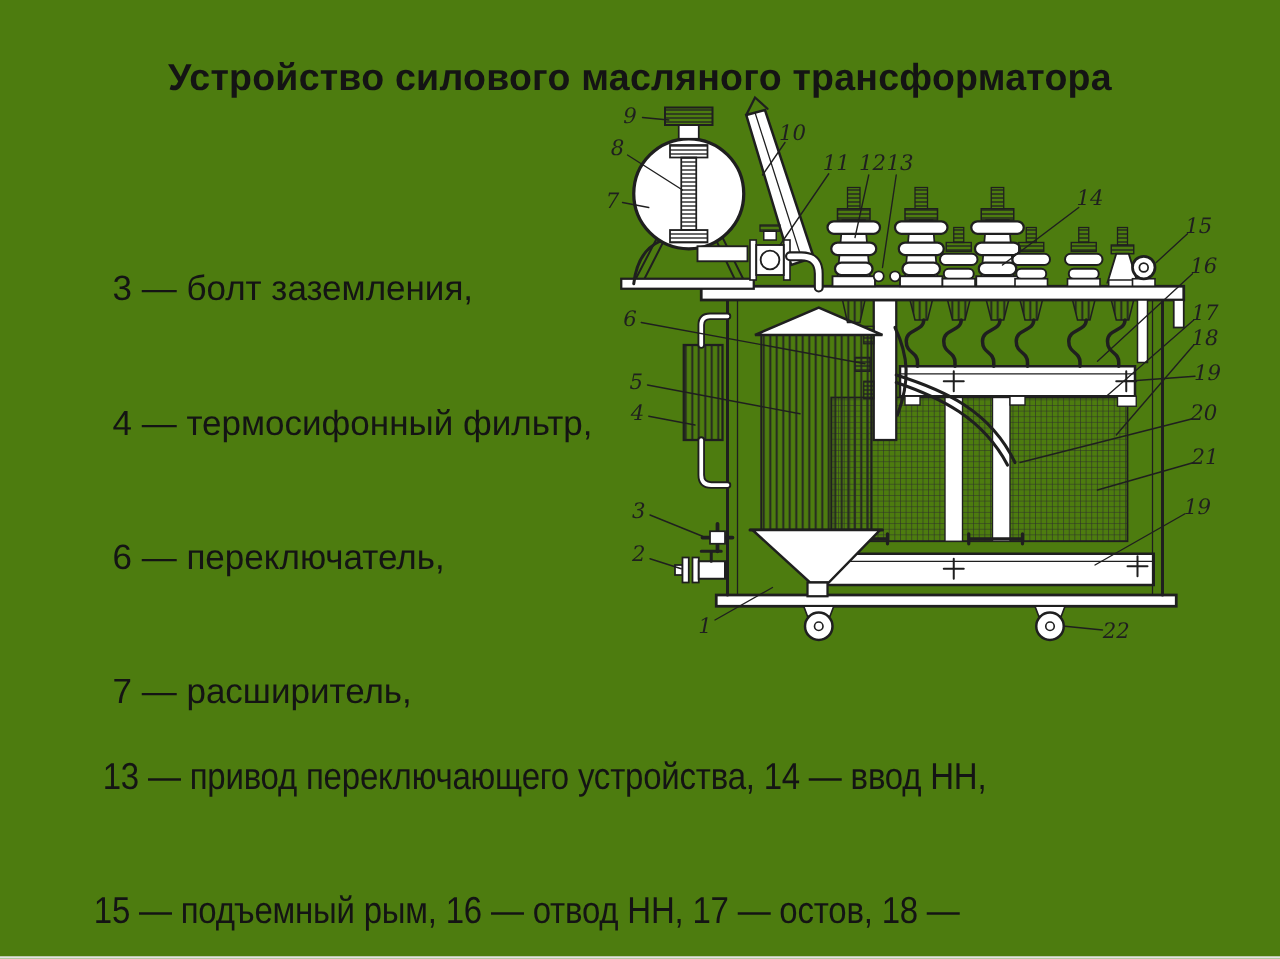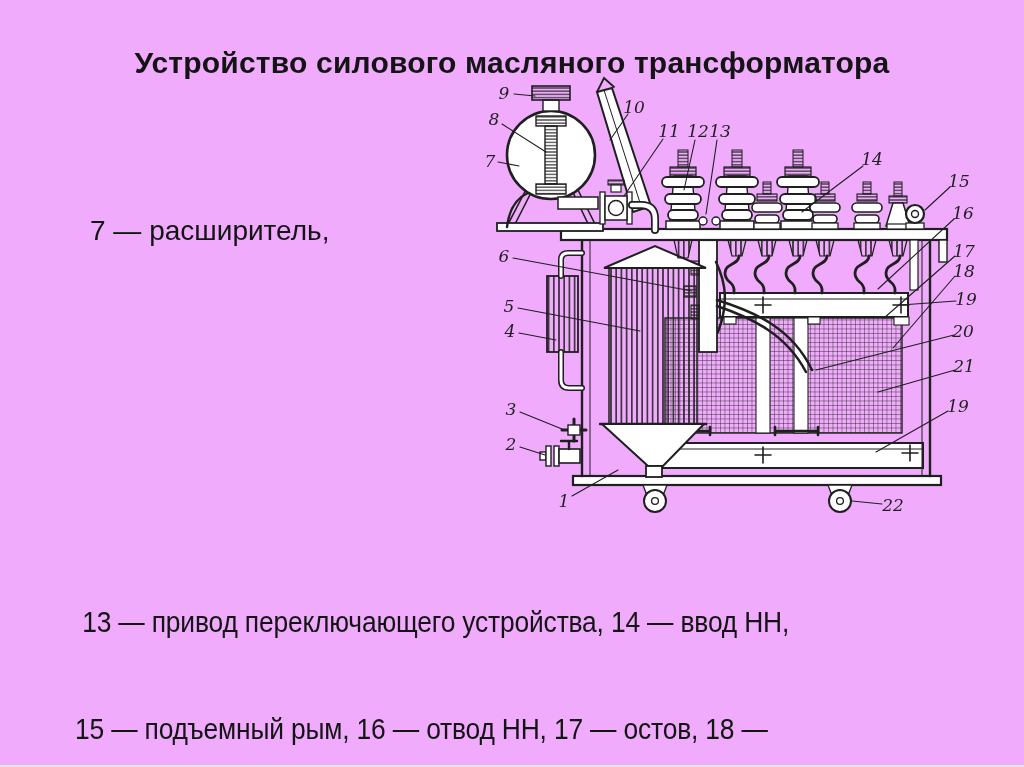--- a/index.html
+++ b/index.html
@@ -1,36 +1,39 @@
 <!DOCTYPE html>
 <html><head>
 <meta charset="utf-8">
 <style>
   html,body{margin:0;padding:0;background:#fff;}
-  .page{position:relative;width:1024px;height:767px;background:#f0abfc;overflow:hidden;
+  .page{position:relative;width:1024px;height:767px;background:#4d7c0f;overflow:hidden;
         font-family:"Liberation Sans",sans-serif;color:#111;}
   .title{position:absolute;left:0;right:0;top:46px;text-align:center;
          font-size:30px;font-weight:700;letter-spacing:.2px;color:#141414;}
   .legend{position:absolute;left:90px;top:142px;font-size:28px;line-height:35.7px;
           white-space:pre;color:#141414;}
   .legend-para{position:absolute;left:75px;top:533px;font-size:30px;line-height:35.6px;
           white-space:pre;letter-spacing:-.2px;transform:scaleX(.88);transform-origin:left top;
           color:#141414;}
   svg.diagram{position:absolute;left:0;top:0;}
   .edge{position:absolute;left:0;right:0;bottom:0;height:2px;background:#e3e3e3;}
   .callout-num{font-family:"DejaVu Serif",serif;font-style:italic;font-size:17px;fill:#1f1f1f;}
 </style>
 </head>
 <body>
 
 <div class="page">
 
   <div class="title">Устройство силового масляного трансформатора</div>
 
   <div class="legend">
+    <div>3 — болт заземления,</div>
+    <div>4 — термосифонный фильтр,</div>
+    <div>6 — переключатель,</div>
     <div>7 — расширитель,</div>
     
     
     
     
     
   </div>
 
   <div class="legend-para">
     <div> 13 — привод переключающего устройства, 14 — ввод НН,</div>

